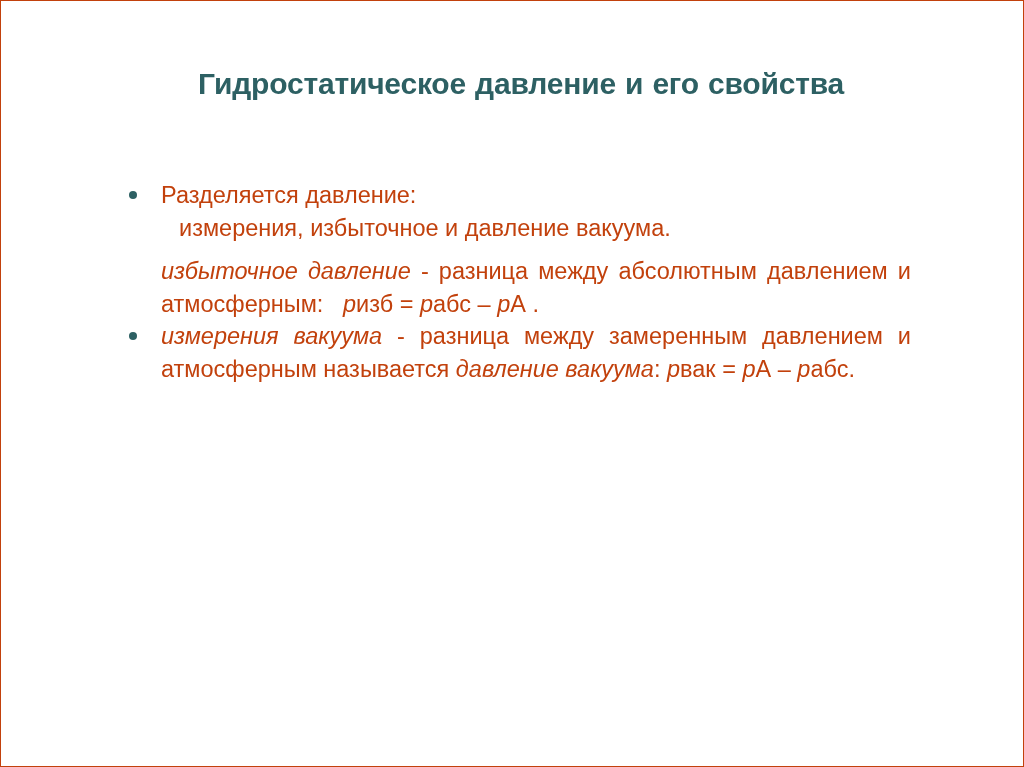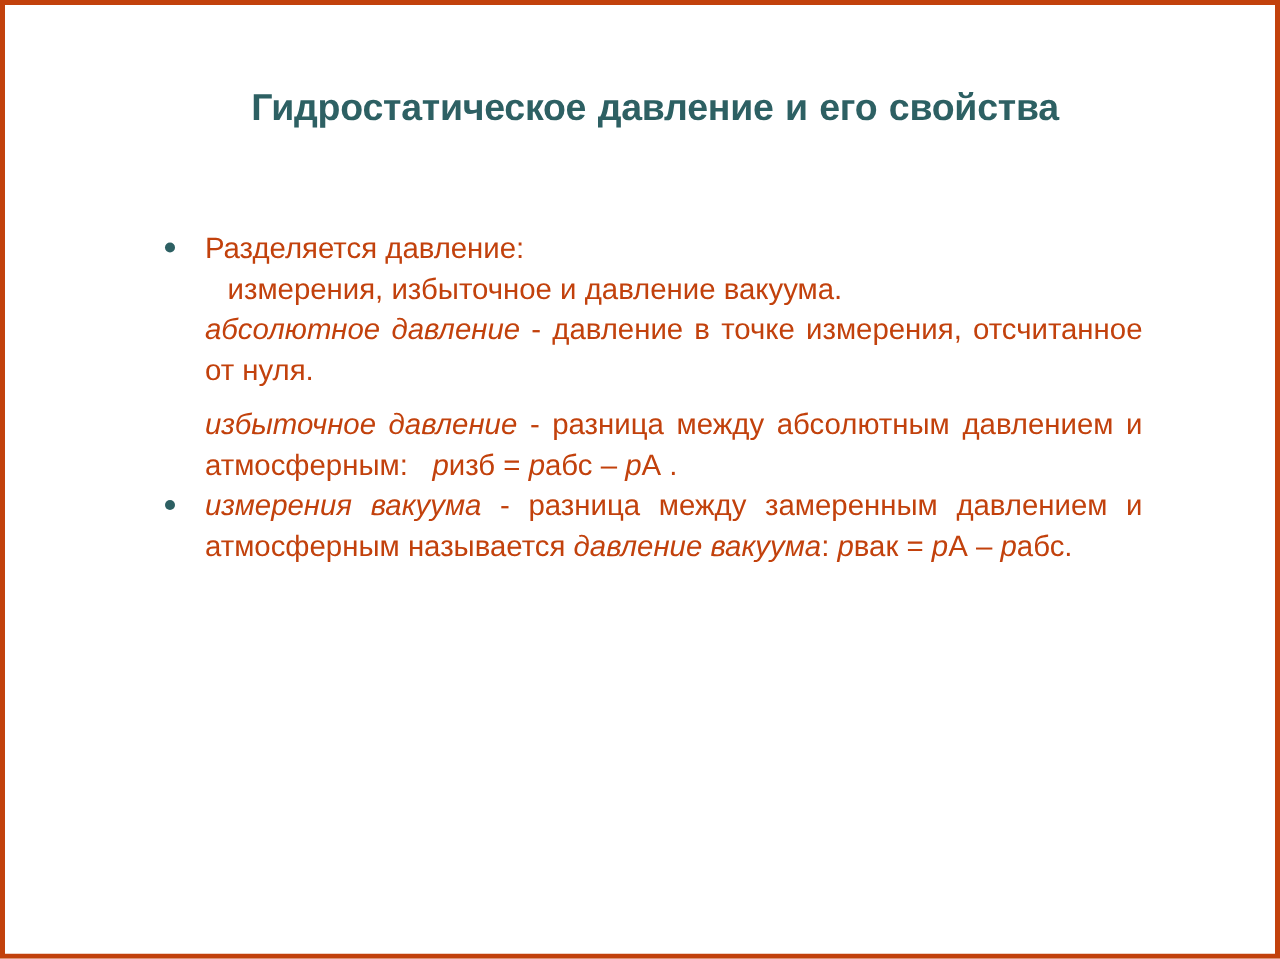--- a/index.html
+++ b/index.html
@@ -6,21 +6,21 @@
   html, body {
     margin: 0;
     padding: 0;
     background: #ffffff;
   }
   .slide {
     position: relative;
     width: 1024px;
     height: 767px;
     background: #ffffff;
-    border: 4px solid #c2410c;
+    border: 1px solid #c2410c;
     box-sizing: border-box;
     overflow: hidden;
     font-family: "Liberation Sans", "DejaVu Sans", sans-serif;
   }
 
   
   .title-block {
     position: absolute;
     left: 150px;
     top: 64px;
@@ -108,23 +108,20 @@
 
     <div class="bullet-group">
       <span class="bullet-dot"></span>
 
       <p class="para lead">Разделяется давление:</p>
 
       <p class="para indent-first">
         <span>измерения, избыточное и давление вакуума.</span>
       </p>
 
-      <p class="para">
-        <span class="it">абсолютное давление</span><span> - давление в точке измерения, отсчитанное от нуля.</span>
-      </p>
 
       <p class="para gap-above">
         <span class="it">избыточное давление</span><span> - разница между абсолютным давлением и атмосферным:</span><span class="nbsp-pad">&nbsp;&nbsp;&nbsp;</span><span class="formula"><span class="sym">р</span><span>изб</span><span> = </span><span class="sym">р</span><span>абс</span><span> – </span><span class="sym">р</span><span>А</span><span> .</span></span>
       </p>
     </div>
 
     <div class="bullet-group">
       <span class="bullet-dot"></span>
 
       <p class="para">

